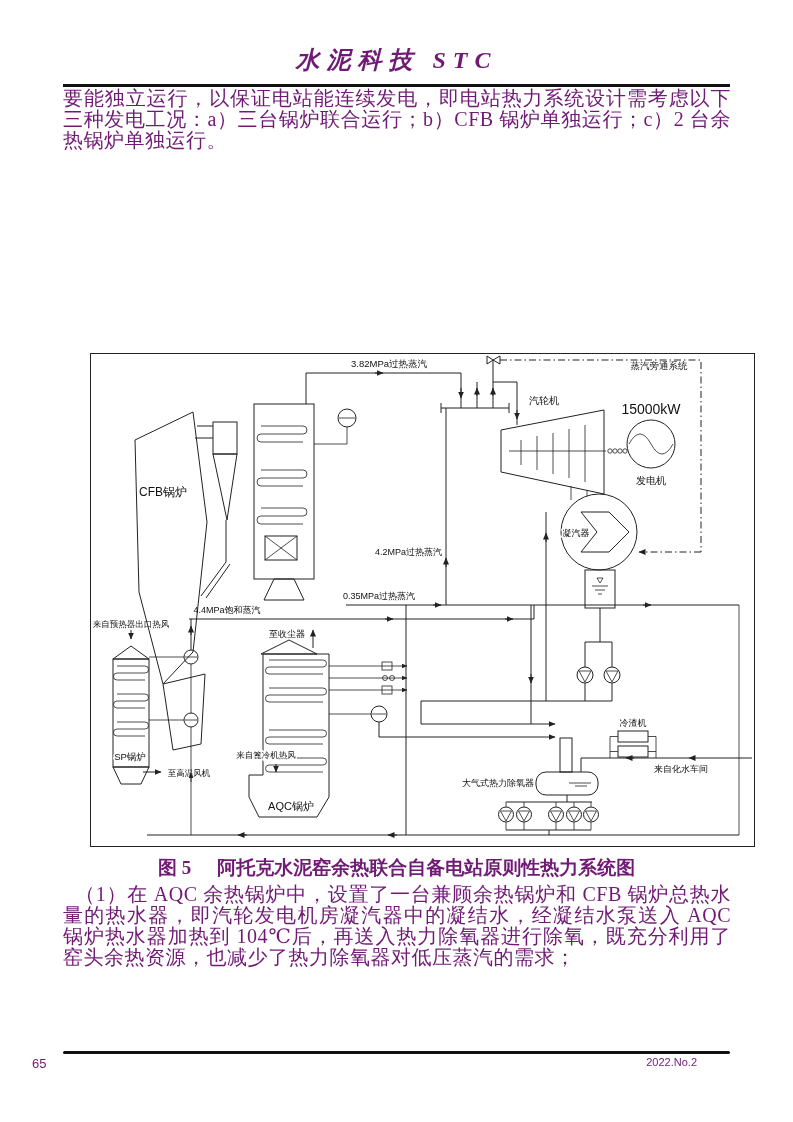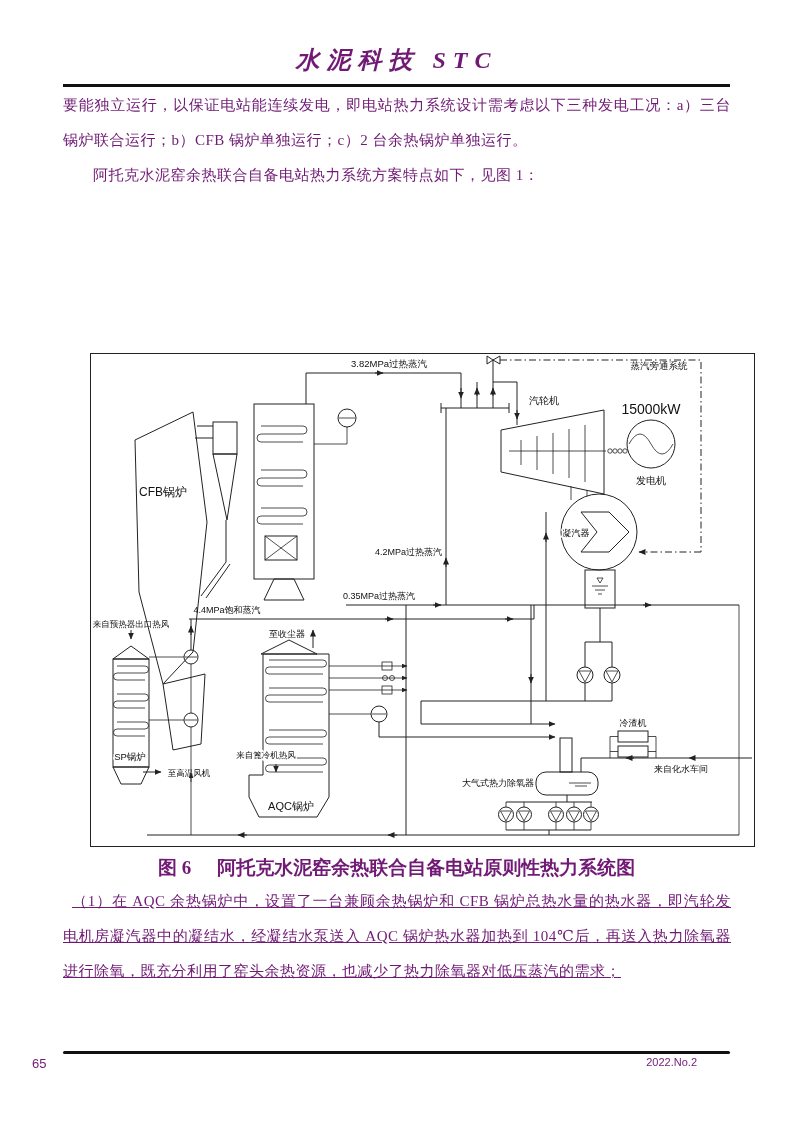--- a/index.html
+++ b/index.html
@@ -1,24 +1,24 @@
 <!DOCTYPE html>
 <html><head>
 <meta charset="utf-8">
 <style>
   html,body{margin:0;padding:0;background:#e8e8e8;}
   .page{position:relative;width:793px;height:1122px;background:#ffffff;margin:0 auto;
         font-family:"Liberation Serif","DejaVu Serif",serif;color:#701a75;overflow:hidden;}
   .header-title{position:absolute;top:44px;left:0;width:100%;text-align:center;
         font-size:24px;font-weight:bold;font-style:italic;letter-spacing:7px;}
   .header-rule{position:absolute;top:84px;left:63px;width:667px;height:2.5px;background:#111;}
-  .body-text{position:absolute;left:63px;width:668px;font-size:15px;line-height:35px;
+  .body-text{position:absolute;left:63px;width:668px;font-size:20px;line-height:21px;
         text-align:justify;letter-spacing:0.5px;}
   .body-text.upper{top:88px;height:262px;overflow:hidden;}
-  .body-text.lower{top:884px;height:150px;overflow:hidden;text-decoration:underline;}
+  .body-text.lower{top:884px;height:150px;overflow:hidden;}
   .body-text p{margin:0;}
   p.indent{text-indent:2em;}
   p.indent-small{text-indent:0.6em;}
   .figure-box{position:absolute;top:352px;left:89px;width:667px;height:496px;}
   .caption{position:absolute;top:856px;left:63px;width:667px;text-align:center;
         font-weight:bold;font-size:19px;line-height:24px;}
   .caption .cap-gap{margin-left:26px;text-align:center;}
   .footer-rule{position:absolute;top:1051px;left:63px;width:667px;height:3px;background:#111;border-radius:2px;}
   .footer-pagenum{position:absolute;top:1056px;left:0;width:100%;text-align:left;
         font-family:"Liberation Sans","DejaVu Sans",sans-serif;font-size:13px;padding-left:32px;}
@@ -33,21 +33,20 @@
 </head>
 <body>
 
 <div class="page">
 
   <div class="header-title">水泥科技 STC</div>
   <div class="header-rule"></div>
 
   <div class="body-text upper">
     <p>要能独立运行，以保证电站能连续发电，即电站热力系统设计需考虑以下三种发电工况：a）三台锅炉联合运行；b）CFB 锅炉单独运行；c）2 台余热锅炉单独运行。</p>
-    <p class="indent">阿托克水泥窑余热联合自备电站热力系统方案特点如下，见图 1：</p>
   </div>
 
   <div class="figure-box">
     <svg width="667" height="496" viewBox="0 0 667 496">
       <defs>
         <marker id="ar" markerWidth="9" markerHeight="8" refX="6.5" refY="3" orient="auto">
           <path d="M0,0 L7,3 L0,6 Z" fill="#222"></path>
         </marker>
       </defs>
 
@@ -288,21 +287,21 @@
 
       <g>
         <line x1="58" y1="483" x2="650" y2="483" class="pl"></line>
         <line x1="308" y1="483" x2="299" y2="483" class="pl" marker-end="url(#ar)"></line>
         <line x1="158" y1="483" x2="149" y2="483" class="pl" marker-end="url(#ar)"></line>
       </g>
     </svg>
   </div>
 
   <div class="caption">
-    <span>图 6</span><span class="cap-gap">阿托克水泥窑余热联合自备电站原则性热力系统图</span>
+    <span>图 5</span><span class="cap-gap">阿托克水泥窑余热联合自备电站原则性热力系统图</span>
   </div>
 
   <div class="body-text lower">
     <p class="indent-small">（1）在 AQC 余热锅炉中，设置了一台兼顾余热锅炉和 CFB 锅炉总热水量的热水器，即汽轮发电机房凝汽器中的凝结水，经凝结水泵送入 AQC 锅炉热水器加热到 104℃后，再送入热力除氧器进行除氧，既充分利用了窑头余热资源，也减少了热力除氧器对低压蒸汽的需求；</p>
   </div>
 
   <div class="footer-rule"></div>
   <div class="footer-pagenum">65</div>
   <div class="footer-issue">2022.No.2</div>
 

